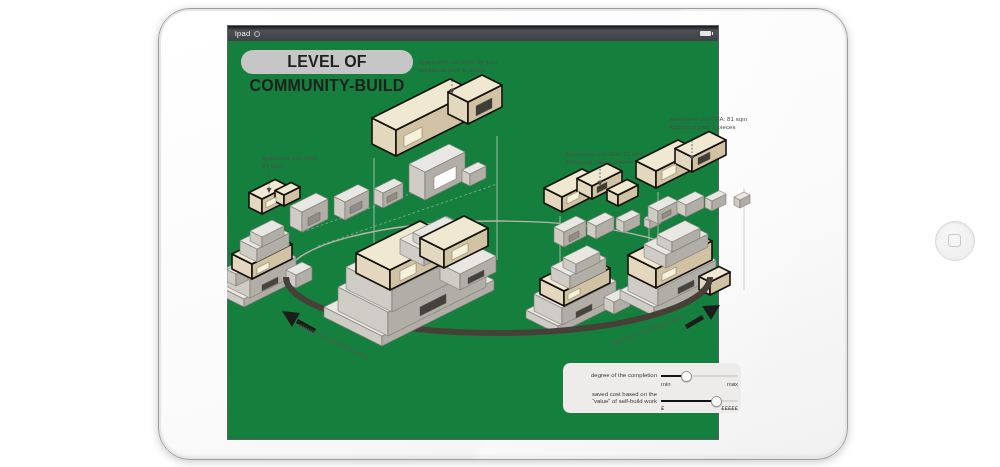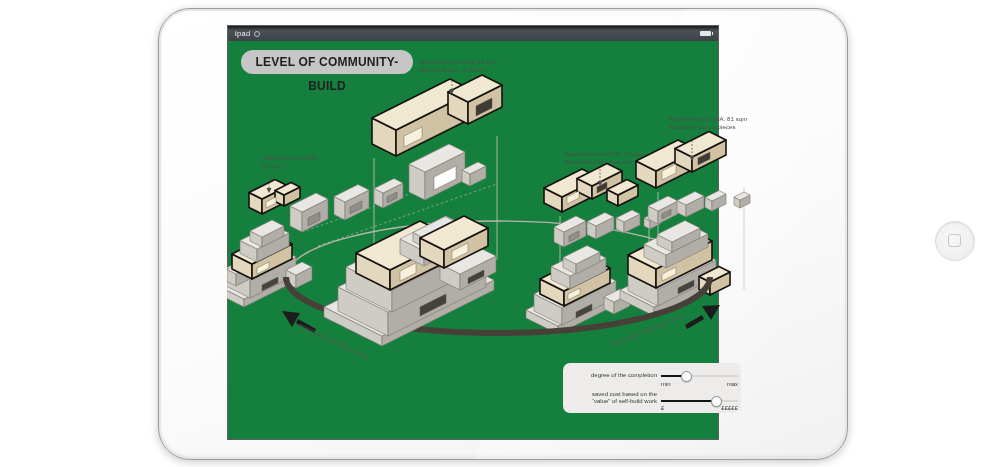--- a/index.html
+++ b/index.html
@@ -24,21 +24,21 @@
   .screen{position:absolute;left:227px;top:25px;width:492px;height:415px;background:#15803d;
           border:1px solid #5c5f63;box-sizing:border-box;}
   .statusbar{position:absolute;left:0;top:0;width:100%;height:15px;box-sizing:border-box;
           background:linear-gradient(#17181c 0%,#4b5056 30%,#3d4247 100%);
           display:flex;align-items:center;padding:0 7px;color:#f2f2f2;font-size:7.5px;letter-spacing:.3px;}
   .statusbar .ind{width:4px;height:4px;border:1px solid #b9bdc2;border-radius:50%;margin-left:4px;}
   .statusbar .spacer{flex:1;}
   .battery{position:relative;width:11px;height:5px;background:#e6e6e6;border-radius:1px;}
   .battery .nub{position:absolute;right:-2px;top:1px;width:1.5px;height:3px;background:#e6e6e6;}
   .title-pill{position:absolute;left:13px;top:24px;width:172px;height:24px;border-radius:12px;
-          background:#c6c6c6;text-align:center;line-height:24px;font-size:12px;font-weight:bold;
+          background:#c6c6c6;text-align:center;line-height:24px;font-size:16px;font-weight:bold;
           color:#1f1f1f;letter-spacing:.2px;}
   
   .scene{position:absolute;left:227px;top:25px;width:536px;height:415px;}
   .ann{position:absolute;font-size:6px;line-height:7.5px;color:#4d4d4d;letter-spacing:.1px;white-space:nowrap;}
   .ann span{display:block;}
   
   .panel{position:absolute;left:563px;top:363px;width:178px;height:50px;background:#edecea;border-radius:7px;}
   .panel .lbl{position:absolute;font-size:6px;color:#3a3a3a;text-align:right;width:90px;left:4px;line-height:7px;}
   .track{position:absolute;left:98px;width:77px;height:2px;background:#d8d6d4;border-radius:1px;}
   .track .fill{position:absolute;left:0;top:0;height:100%;background:#141414;}

